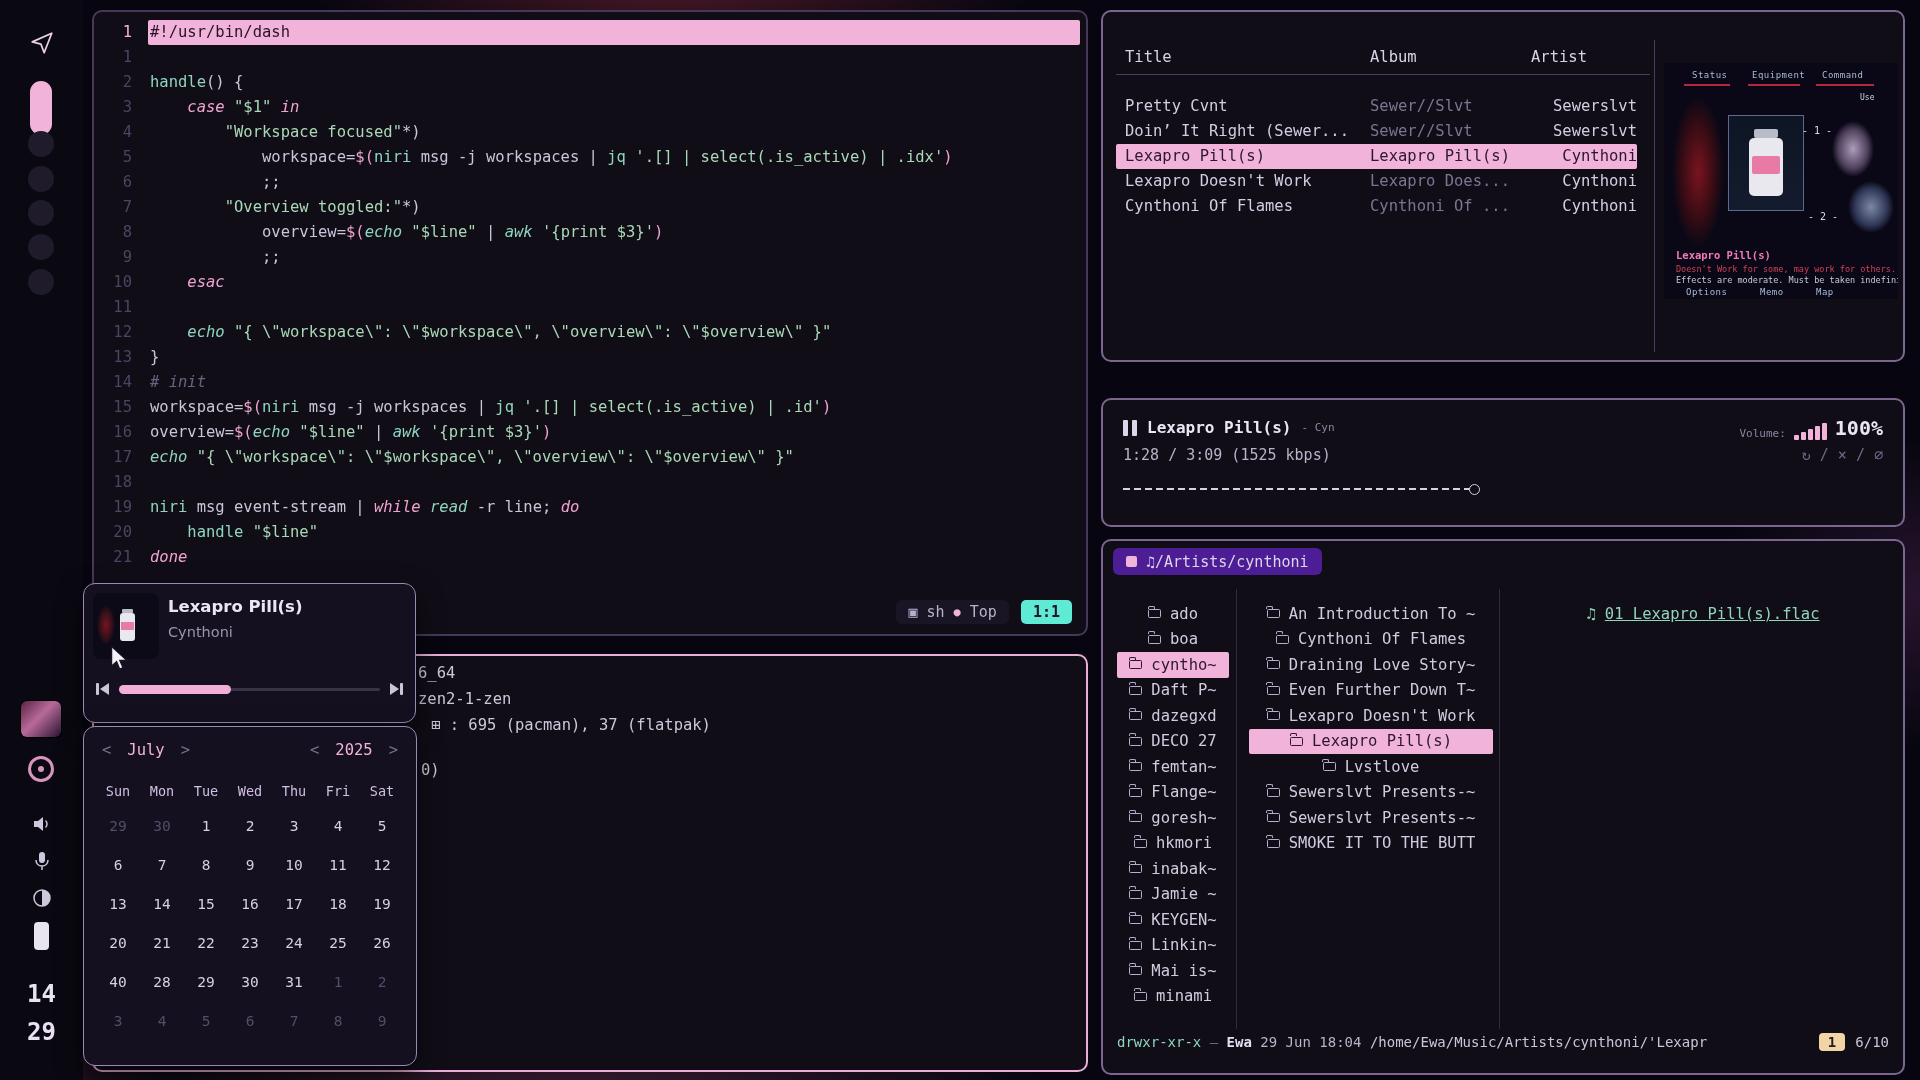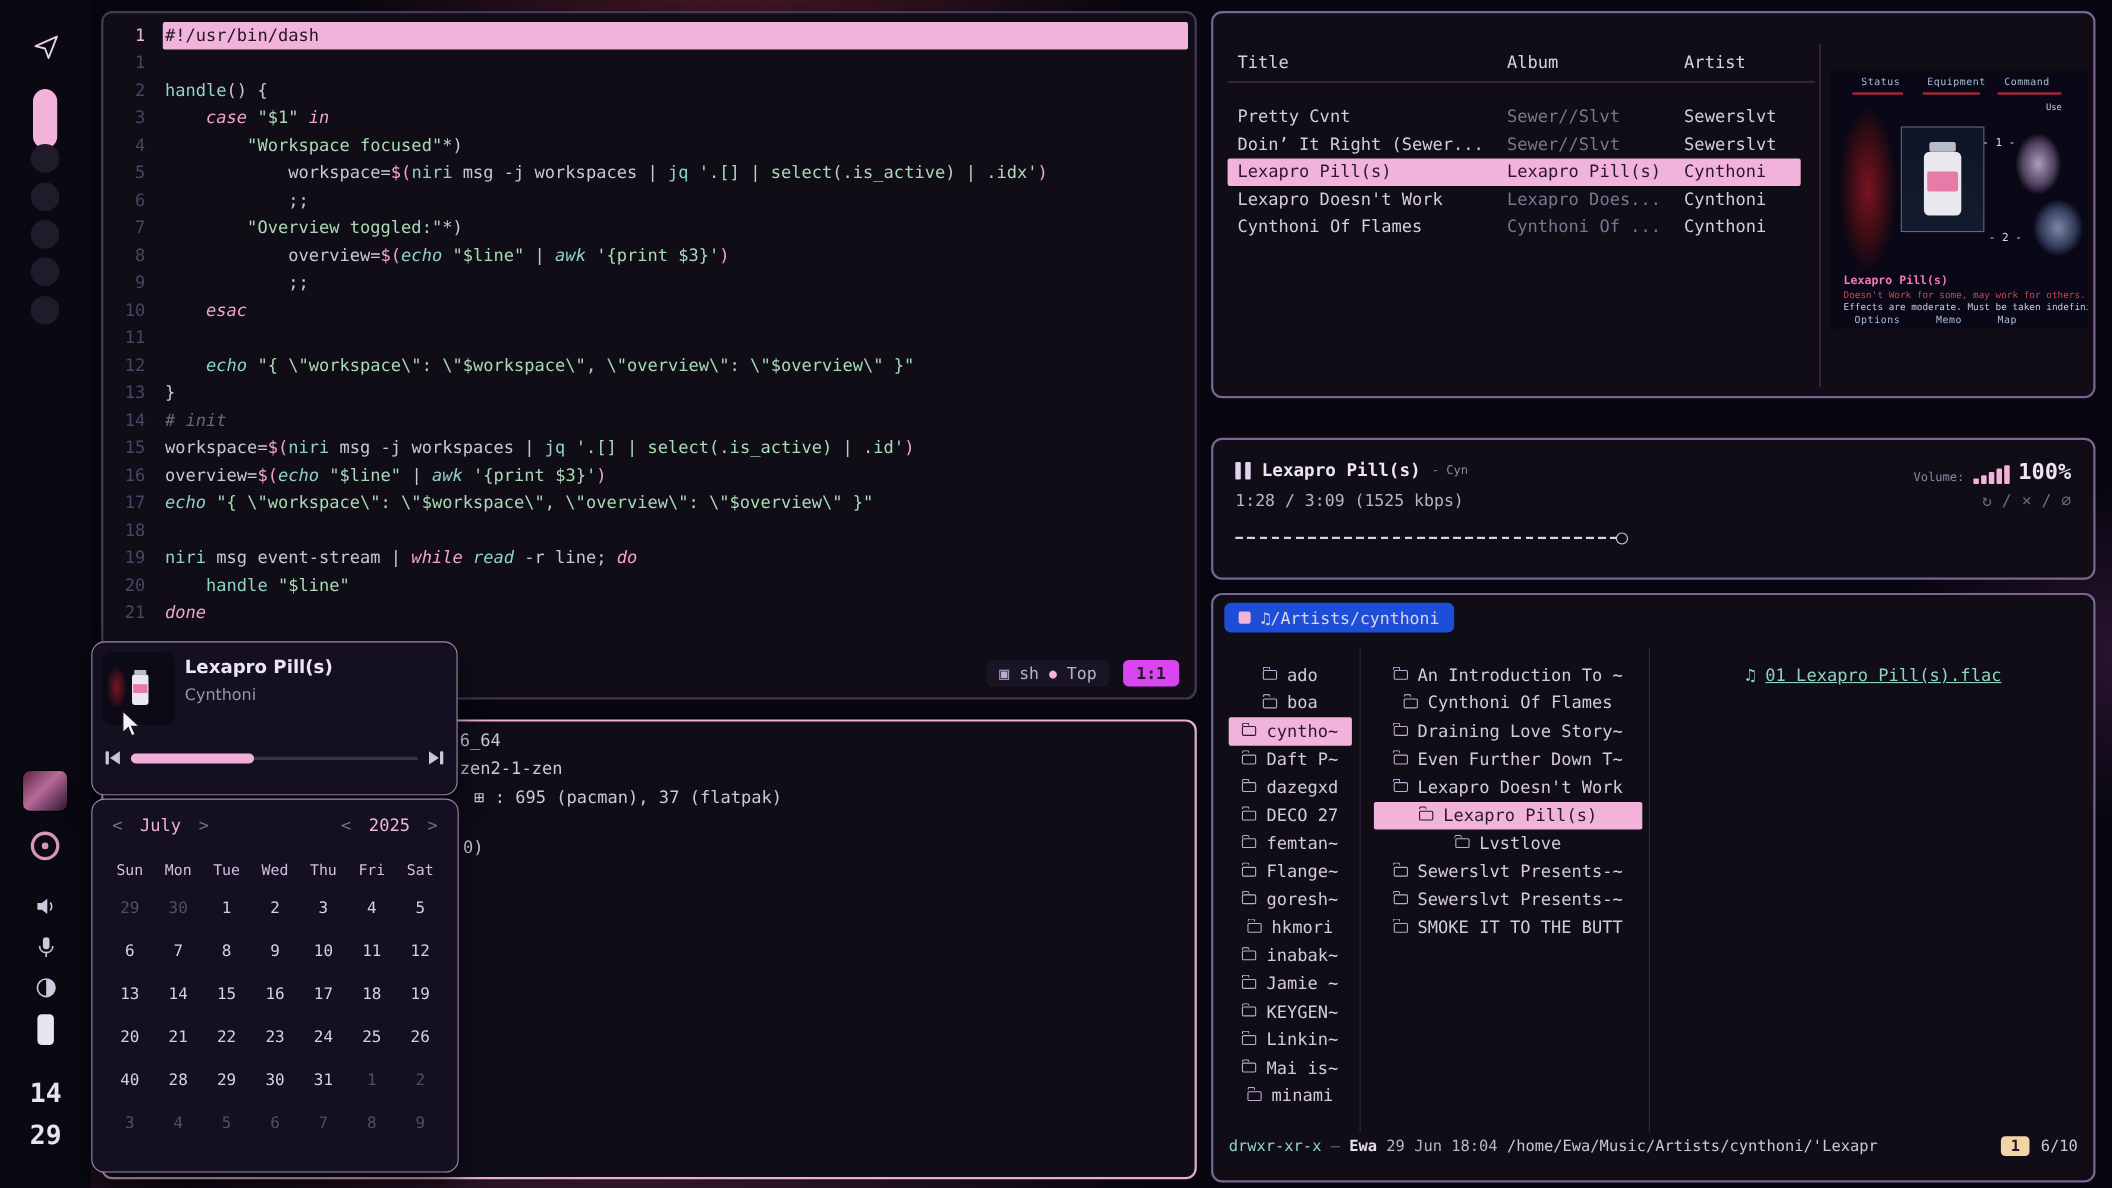--- a/index.html
+++ b/index.html
@@ -36,32 +36,32 @@
   .eline .code{flex:1;padding-left:2px;border-radius:2px;}
   .eline.cur .code{background:#f2b3da;}
   .eline.cur .code span{color:#261328 !important;font-style:normal !important;}
   .eline.cur .gut{color:#f2b3da;}
   .tok-p{color:#cbc5d8}.tok-k{color:#f0a3d0;font-style:italic}.tok-c{color:#8fd4c2}
   .tok-ci{color:#8fd4c2;font-style:italic}.tok-s{color:#a9d9b5}
   .tok-m{color:#6b6480;font-style:italic}.tok-o{color:#f0a3d0}.tok-f{color:#8fd4c2}
   .statusline{position:absolute;right:14px;bottom:10px;display:flex;align-items:center;font-size:15px;color:#b9b3c8;}
   .sl-pill{display:flex;align-items:center;gap:9px;background:#1a1524;border-radius:6px;padding:3px 12px;}
   .sl-dot{color:#f2b3da;font-size:12px;}
-  .sl-badge{margin-left:12px;background:#d946ef;color:#261328;font-weight:bold;padding:3px 12px;border-radius:5px;}
+  .sl-badge{margin-left:12px;background:#5eead4;color:#261328;font-weight:bold;padding:3px 12px;border-radius:5px;}
   
   .tfrag{position:absolute;font-size:15.5px;color:#cdc7d9;white-space:pre;}
   
   .pl-head{position:absolute;top:36px;font-size:15.5px;color:#d8d2e4;}
   .pl-underline{position:absolute;left:13px;top:62px;width:534px;height:1px;background:#4a3b60;}
   .pl-vsep{position:absolute;left:551px;top:28px;width:1px;height:312px;background:#4a3b60;}
   .pl-rows{position:absolute;left:13px;top:82px;width:521px;font-size:15.5px;color:#d4cde2;}
   .prow{display:flex;height:25px;line-height:25px;padding-left:9px;white-space:pre;border-radius:2px;}
   .pc-title{width:245px;flex:none;overflow:hidden;}
   .pc-album{width:161px;flex:none;overflow:hidden;color:#7d7492;}
-  .pc-artist{flex:1;overflow:hidden;}
+  .pc-artist{flex:1;overflow:hidden;text-align:right;}
   .prow.sel{background:#f2b3da;}
   .prow.sel span{color:#2b1730;}
   
   .art{position:absolute;left:561px;top:51px;width:234px;height:236px;background:#0a0816;border-radius:2px;overflow:hidden;}
   .art .t{position:absolute;white-space:pre;}
   .art .menu{font-size:9px;color:#a8bcd8;letter-spacing:.5px;}
   .art .streak{position:absolute;height:2px;background:#b5273d;}
   .fig-left{position:absolute;left:8px;top:34px;width:52px;height:150px;border-radius:45%;
     background:radial-gradient(closest-side,#7a1420 0%,#3a0c14 60%,transparent 100%);}
   .frame{position:absolute;left:64px;top:52px;width:74px;height:94px;border:1px solid #5a6a8c;
@@ -79,21 +79,21 @@
   .vbars{display:inline-flex;align-items:flex-end;gap:2px;height:17px;margin:0 8px;}
   .vbars i{width:5px;background:#f2b3da;border-radius:1px;}
   .vbars i:nth-child(1){height:5px}.vbars i:nth-child(2){height:8px}.vbars i:nth-child(3){height:11px}
   .vbars i:nth-child(4){height:14px}.vbars i:nth-child(5){height:17px}
   .seek{position:absolute;left:20px;right:20px;top:84px;height:10px;}
   .seek-dash{position:absolute;left:0;top:4px;height:2px;
     background:repeating-linear-gradient(90deg,#d8d0e4 0 7px,transparent 7px 11px);}
   .seek-knob{position:absolute;top:0;width:9px;height:9px;border:1.5px solid #d8d0e4;border-radius:50%;background:#100d17;}
   
   .fm-tab{position:absolute;left:10px;top:7px;height:27px;display:inline-flex;align-items:center;gap:9px;
-    background:#1d4ed8;border-radius:6px;padding:0 13px;font-size:15px;color:#ddd5ea;}
+    background:#4c1d95;border-radius:6px;padding:0 13px;font-size:15px;color:#ddd5ea;}
   .fm-tab .sq{width:11px;height:11px;border-radius:2px;background:#f2b3da;}
   .fm-sep{position:absolute;top:48px;bottom:44px;width:1px;background:#332947;}
   .flist{position:absolute;top:60px;font-size:15.5px;}
   .fitem{display:flex;align-items:center;height:25.5px;padding:0 6px;white-space:pre;overflow:hidden;border-radius:2px;color:#b9aed0;justify-content:center;}
   .ficon{position:relative;width:13px;height:9px;border:1.4px solid currentColor;border-radius:1.5px;flex:none;box-sizing:border-box;}
   .ficon::before{content:"";position:absolute;top:-4.4px;left:-1.4px;width:5px;height:2px;
     border:1.4px solid currentColor;border-bottom:none;border-radius:2px 2px 0 0;}
   .fname{margin-left:9px;color:#d2cbde;}
   .fitem.sel{background:#f2b3da;color:#2b1730;}
   .fitem.sel .fname{color:#2b1730;}

